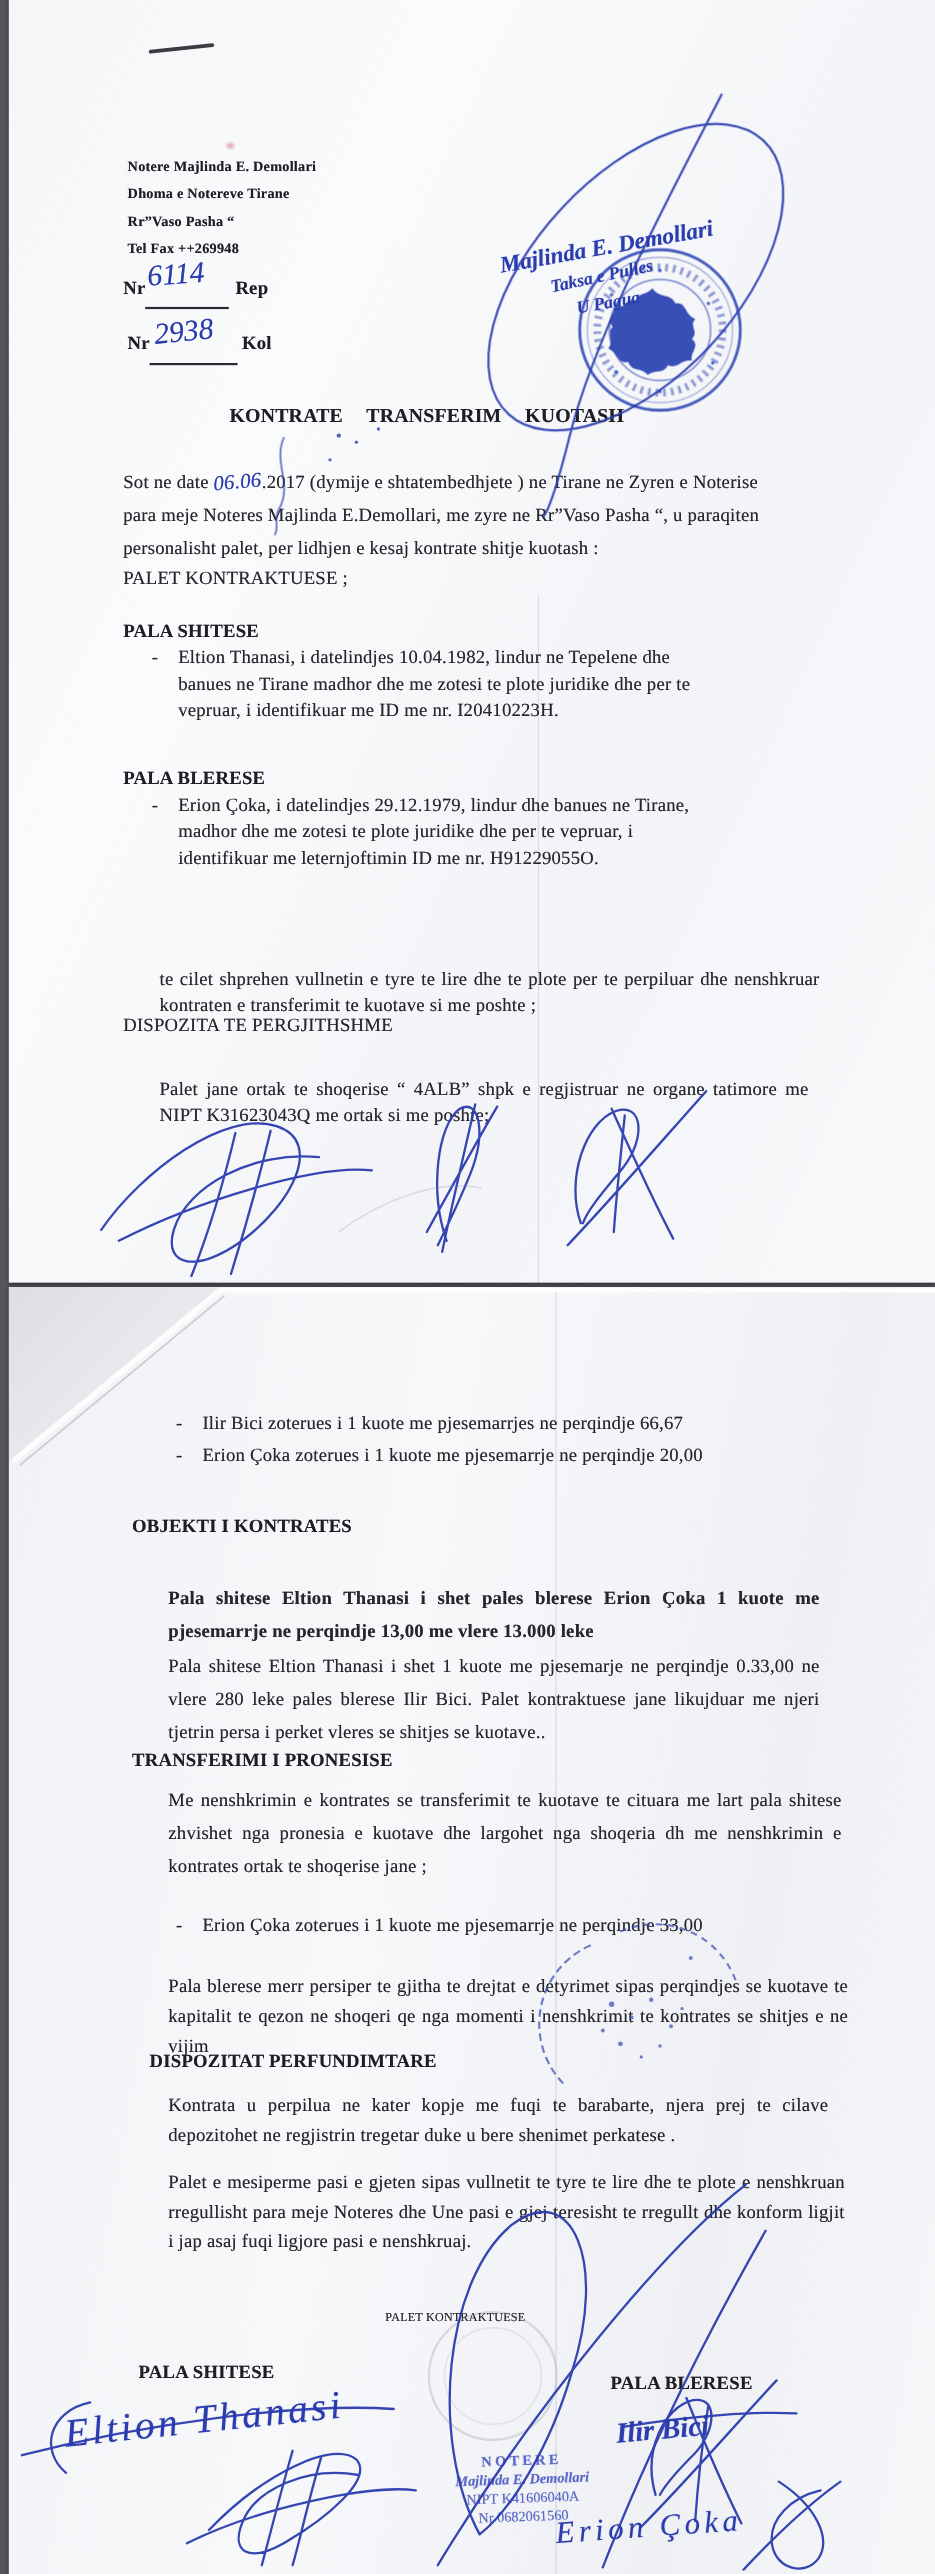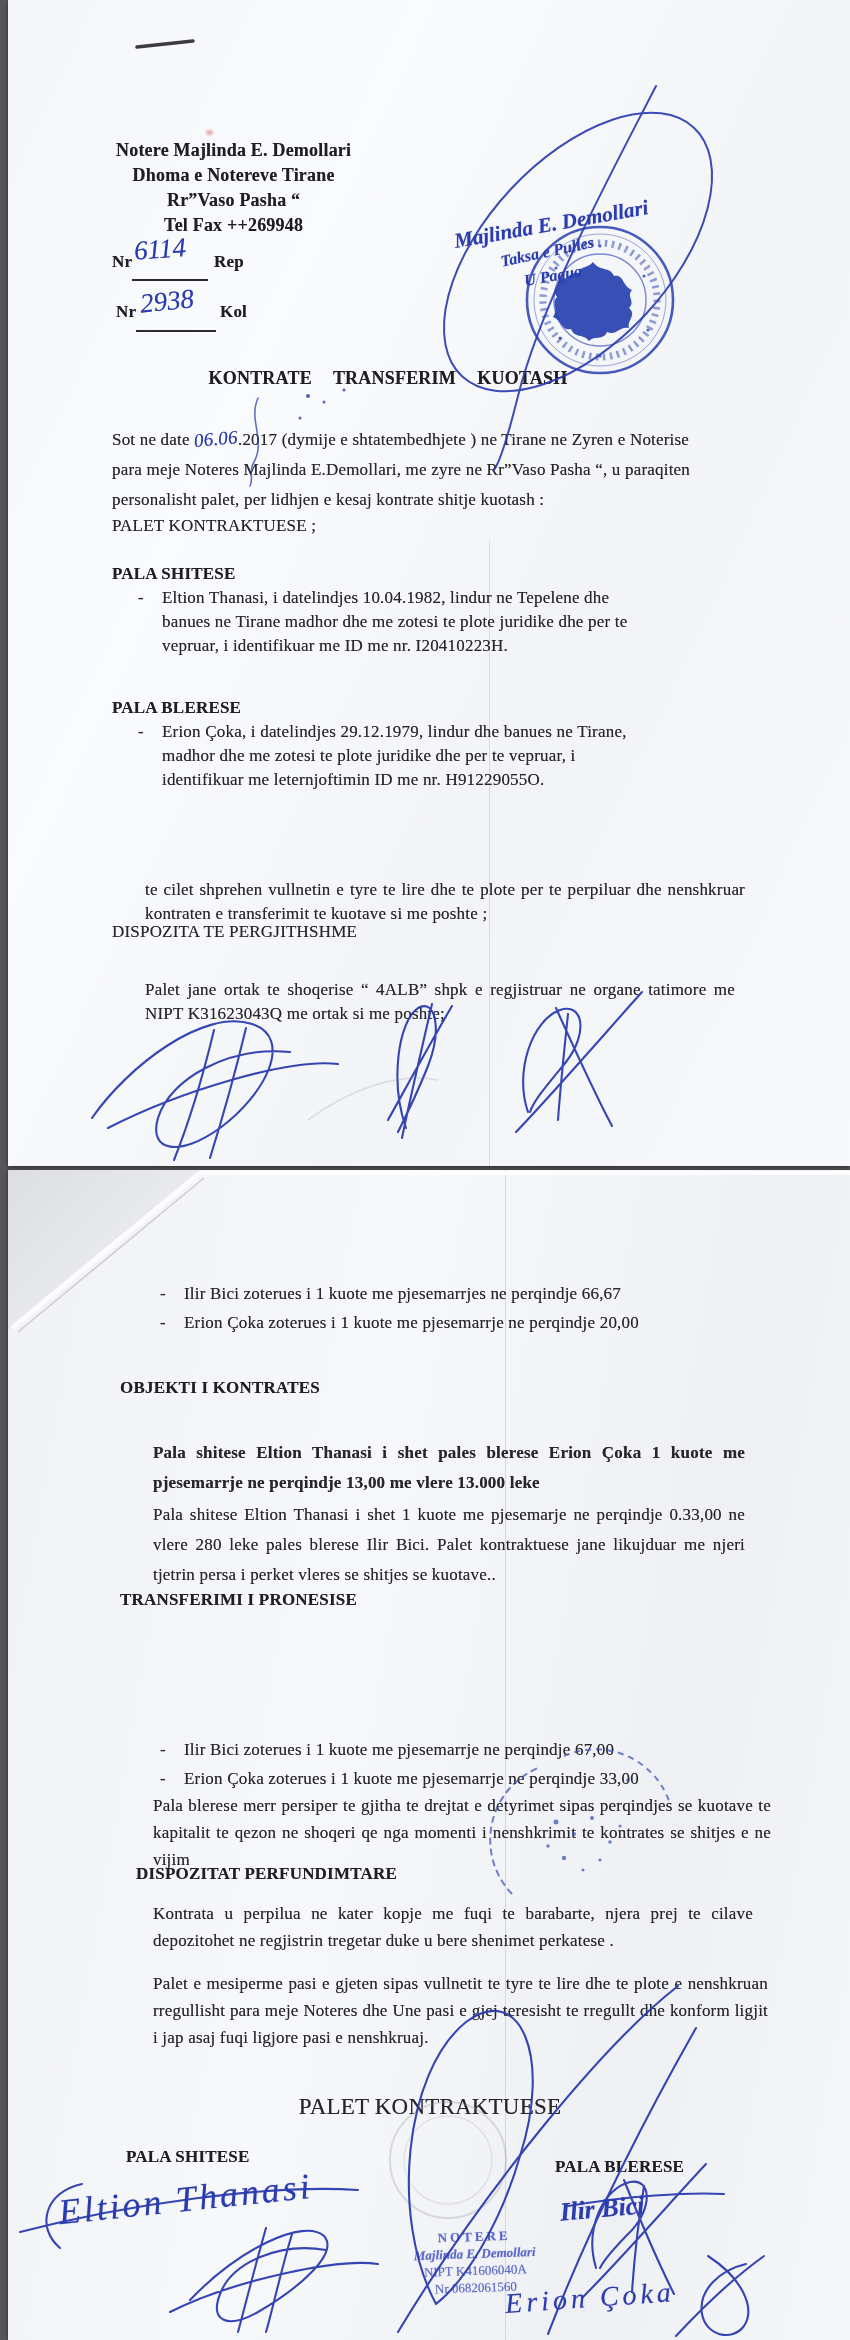--- a/index.html
+++ b/index.html
@@ -36,21 +36,21 @@
 </style>
 </head>
 <body>
 
 <div class="stage">
 
   <section class="page page1">
     <div class="redmark"></div>
     <div class="crease" style="left:481px;top:540px;height:626px;"></div>
 
-    <div class="txt b" style="left:108px;top:138px;font-size:18px;line-height:25px;text-align:center;">
+    <div class="txt b" style="left:108px;top:138px;font-size:13px;line-height:25px;">
       <div>Notere Majlinda E. Demollari</div>
       <div>Dhoma e Notereve Tirane</div>
       <div>Rr”Vaso Pasha “</div>
       <div>Tel Fax ++269948</div>
     </div>
 
     <span class="txt b" style="left:104px;top:250px;">Nr</span>
     <span class="hand" style="position:absolute;left:126px;top:234px;font-size:27px;transform:rotate(-4deg);">6114</span>
     <div class="uline" style="left:124px;top:279px;width:76px;"></div>
     <span class="txt b" style="left:206px;top:250px;">Rep</span>
@@ -129,33 +129,33 @@
     <div class="txt" style="left:150px;top:112px;width:640px;line-height:24px;">
       <div class="li2">Ilir Bici  zoterues i 1 kuote me pjesemarrjes ne perqindje 66,67</div>
       <div class="li2">Erion Çoka zoterues i 1 kuote me pjesemarrje ne perqindje 20,00</div>
     </div>
 
     <div class="txt b" style="left:112px;top:206px;">OBJEKTI I KONTRATES</div>
     <div class="txt just" style="left:112px;top:268px;width:592px;line-height:30px;font-weight:bold;">Pala shitese Eltion Thanasi i shet pales blerese Erion Çoka 1 kuote me pjesemarrje ne perqindje 13,00 me vlere 13.000 leke</div>
     <div class="txt just" style="left:112px;top:330px;width:592px;line-height:30px;">Pala shitese Eltion Thanasi i shet 1 kuote me pjesemarje ne perqindje 0.33,00 ne vlere 280 leke pales blerese Ilir Bici. Palet kontraktuese jane likujduar me njeri tjetrin persa i perket vleres se shitjes se kuotave..</div>
 
     <div class="txt b" style="left:112px;top:418px;">TRANSFERIMI I PRONESISE</div>
+    <div class="txt just" style="left:112px;top:452px;width:612px;line-height:30px;">Me nenshkrimin e kontrates se transferimit te kuotave te cituara me lart pala shitese zhvishet nga pronesia e kuotave dhe largohet nga shoqeria dh me nenshkrimin e kontrates ortak te shoqerise jane ;</div>
 
     <div class="txt" style="left:150px;top:568px;width:620px;line-height:24px;">
-      <div class="li2">Ilir Bici zoterues i 1 kuote me pjesemarrje ne perqindje 67,00</div>
       <div class="li2">Erion Çoka zoterues i 1 kuote me pjesemarrje ne perqindje 33,00</div>
     </div>
 
     <div class="txt just" style="left:112px;top:590px;width:618px;line-height:27px;margin-top:32px;">Pala blerese merr persiper te gjitha te drejtat e detyrimet sipas perqindjes se kuotave te kapitalit te qezon ne shoqeri qe nga momenti i nenshkrimit te kontrates se shitjes e ne vijim</div>
 
     <div class="txt b" style="left:128px;top:692px;">DISPOZITAT PERFUNDIMTARE</div>
     <div class="txt just" style="left:112px;top:730px;width:600px;line-height:27px;">Kontrata u perpilua ne kater kopje me fuqi te barabarte, njera prej te cilave depozitohet ne regjistrin tregetar duke u bere shenimet perkatese .</div>
     <div class="txt just" style="left:112px;top:800px;width:615px;line-height:27px;">Palet e mesiperme pasi e gjeten sipas vullnetit te tyre te lire dhe te plote  e nenshkruan rregullisht para meje Noteres dhe Une pasi e gjej teresisht te rregullt dhe konform ligjit i jap asaj fuqi ligjore pasi e nenshkruaj.</div>
 
-    <div class="txt" style="left:32px;top:925px;width:780px;text-align:center;font-size:23px;">PALET KONTRAKTUESE</div>
+    <div class="txt" style="left:16px;top:925px;width:780px;text-align:center;font-size:11px;">PALET KONTRAKTUESE</div>
     <div class="txt b" style="left:118px;top:975px;">PALA SHITESE</div>
     <div class="txt b" style="left:547px;top:985px;">PALA BLERESE</div>
 
     <span class="script" style="left:50px;top:1008px;font-size:36px;font-weight:normal;letter-spacing:3px;transform:rotate(-6deg);">Eltion Thanasi</span>
     <span class="script" style="left:552px;top:1024px;font-size:26px;transform:rotate(-5deg);">Ilir Bici</span>
     <span class="script" style="left:497px;top:1112px;font-size:28px;font-weight:normal;letter-spacing:4px;transform:rotate(-4deg);">Erion Çoka</span>
 
     <div class="stampTxt" style="left:372px;top:1058px;width:190px;">
       <div style="font-weight:bold;letter-spacing:3px;">NOTERE</div>
       <div style="font-style:italic;font-weight:bold;">Majlinda E. Demollari</div>

